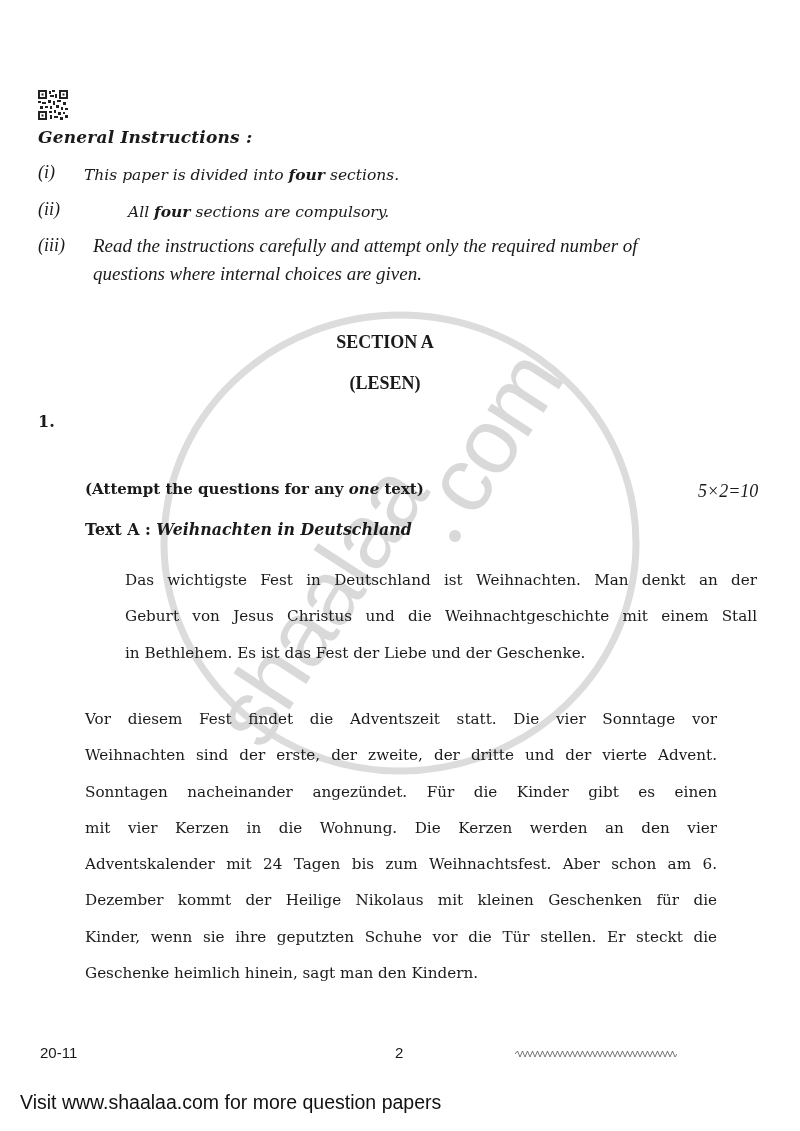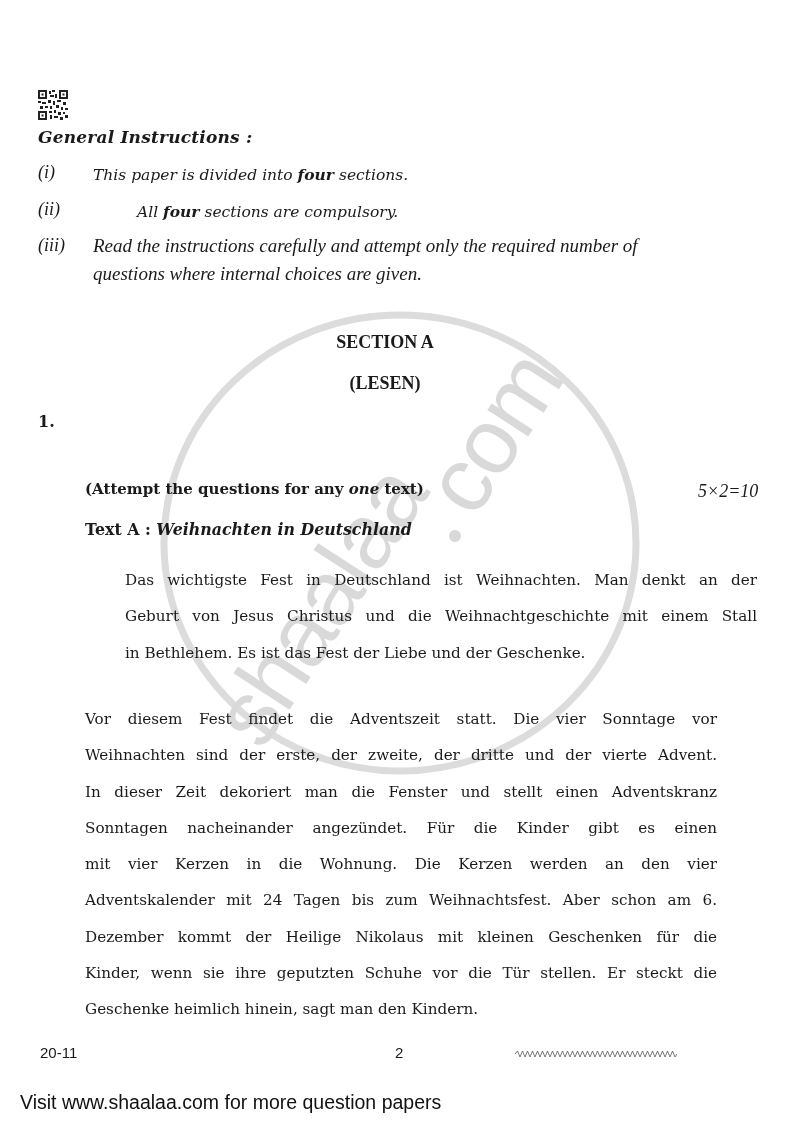--- a/index.html
+++ b/index.html
@@ -23,21 +23,21 @@
     .gi-title {
       left: 38px; top: 127px;
       font-family: "DejaVu Serif", serif; font-weight: bold; font-style: italic;
       font-size: 17px; letter-spacing: 0.2px;
     }
     .instr-num {
       left: 38px; font-family: "Liberation Serif", serif; font-style: italic;
       font-size: 18px;
     }
     .instr-text {
-      left: 93px; width: 640px; font-family: "DejaVu Serif", serif; font-style: italic;
+      left: 84px; width: 640px; font-family: "DejaVu Serif", serif; font-style: italic;
       font-size: 15.5px; line-height: 28px;
     }
     .instr-text3 {
       left: 93px; width: 640px; font-family: "Liberation Serif", serif; font-style: italic;
       font-size: 19px; line-height: 28px;
     }
     .instr-text b { font-weight: bold; }
 
     .section-head {
       left: 0; width: 800px; text-align: center;
@@ -162,21 +162,20 @@
 
   <div class="abs para" style="top:562px;margin-left:40px;">
     <span class="ln">Das wichtigste Fest in Deutschland ist Weihnachten. Man denkt an der</span>
     <span class="ln">Geburt von Jesus Christus und die Weihnachtgeschichte mit einem Stall</span>
     <span class="ln last">in Bethlehem. Es ist das Fest der Liebe und der Geschenke.</span>
   </div>
 
   <div class="abs para" style="top:701px;">
     <span class="ln">Vor diesem Fest findet die Adventszeit statt. Die vier Sonntage vor</span>
     <span class="ln">Weihnachten sind der erste, der zweite, der dritte und der vierte Advent.</span>
-    <span class="ln">In dieser Zeit dekoriert man die Fenster und stellt einen Adventskranz</span>
     <span class="ln">Sonntagen nacheinander angezündet. Für die Kinder gibt es einen</span>
     <span class="ln">mit vier Kerzen in die Wohnung. Die Kerzen werden an den vier</span>
     <span class="ln">Adventskalender mit 24 Tagen bis zum Weihnachtsfest. Aber schon am 6.</span>
     <span class="ln">Dezember kommt der Heilige Nikolaus mit kleinen Geschenken für die</span>
     <span class="ln">Kinder, wenn sie ihre geputzten Schuhe vor die Tür stellen. Er steckt die</span>
     <span class="ln last">Geschenke heimlich hinein, sagt man den Kindern.</span>
   </div>
 
   <div class="abs footer-code">20-11</div>
   <div class="abs footer-page">2</div>

